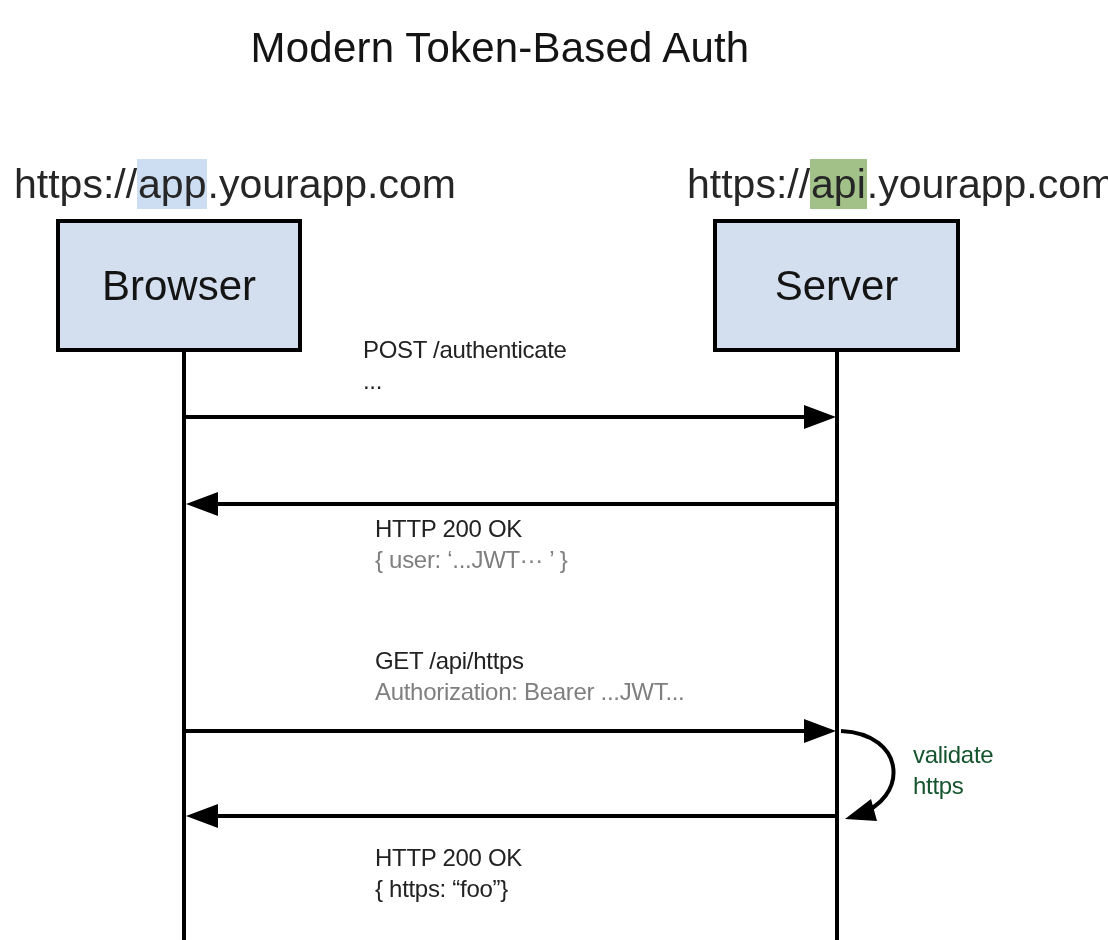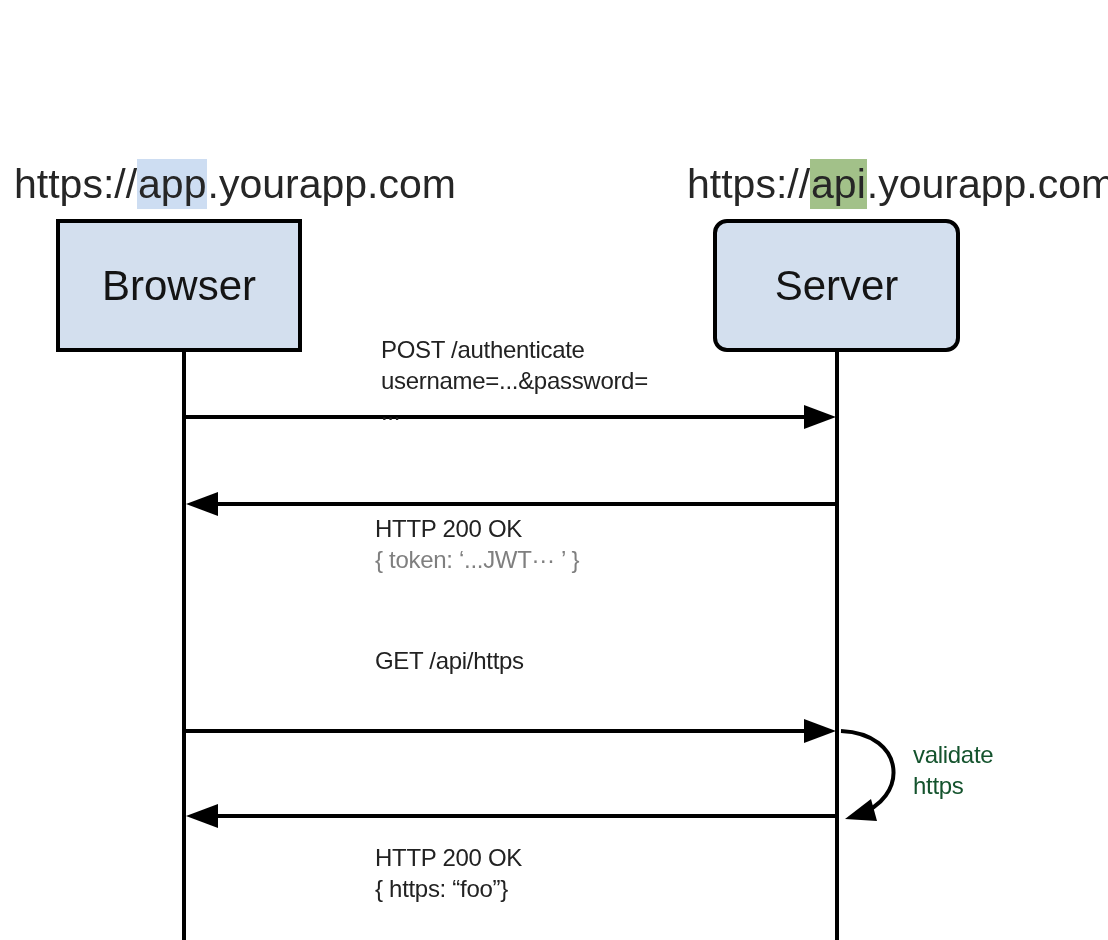--- a/index.html
+++ b/index.html
@@ -43,42 +43,43 @@
     background: #d3dfee;
     border: 4px solid #000000;
     box-sizing: border-box;
     display: flex;
     align-items: center;
     justify-content: center;
     font-size: 42px;
     color: #141414;
   }
   .browser-box { left: 56px;  width: 246px; }
-  .server-box  { left: 713px; width: 247px; border-radius: 14px; }
+  .server-box  { left: 713px; width: 247px; }
   svg.wires { position: absolute; left: 0; top: 0; }
   .msg {
     position: absolute;
     font-size: 24px;
     line-height: 31px;
     letter-spacing: -0.3px;
     color: #222222;
     white-space: nowrap;
   }
   .muted { color: #7f7f7f; }
-  .msg-post     { left: 381px; top: 334px; }
+  .msg-post     { left: 363px; top: 334px; }
   .msg-token    { left: 375px; top: 513px; }
   .msg-get      { left: 375px; top: 645px; }
   .msg-validate { left: 913px; top: 739px; color: #14532d; }
   .msg-final    { left: 375px; top: 842px; }
 </style>
 </head>
 <body>
 
 <div class="canvas">
 
+  <div class="title">Modern Token-Based Auth</div>
 
   <div class="url url-left"><span>https://</span><span class="hl hl-app">app</span><span>.yourapp.com</span></div>
 
   <div class="url url-right"><span>https://</span><span class="hl hl-api">api</span><span>.yourapp.com</span></div>
 
   <svg class="wires" width="1108" height="940" viewBox="0 0 1108 940">
     <line x1="184" y1="352" x2="184" y2="940" stroke="#000000" stroke-width="4"></line>
     <line x1="837" y1="352" x2="837" y2="940" stroke="#000000" stroke-width="4"></line>
 
     <g>
@@ -110,31 +111,31 @@
   <div class="actor-box browser-box">
     <span>Browser</span>
   </div>
 
   <div class="actor-box server-box">
     <span>Server</span>
   </div>
 
   <div class="msg msg-post">
     <div>POST /authenticate</div>
-    <div>username=...&amp;password=</div>
     <div>...</div>
   </div>
 
   <div class="msg msg-token">
     <div>HTTP 200 OK</div>
-    <div class="muted">{ token: ‘...JWT··· ’ }</div>
+    <div class="muted">{ user: ‘...JWT··· ’ }</div>
   </div>
 
   <div class="msg msg-get">
     <div>GET /api/https</div>
+    <div class="muted">Authorization: Bearer ...JWT...</div>
   </div>
 
   <div class="msg msg-validate">
     <div>validate</div>
     <div>https</div>
   </div>
 
   <div class="msg msg-final">
     <div>HTTP 200 OK</div>
     <div>{ https: “foo”}</div>

